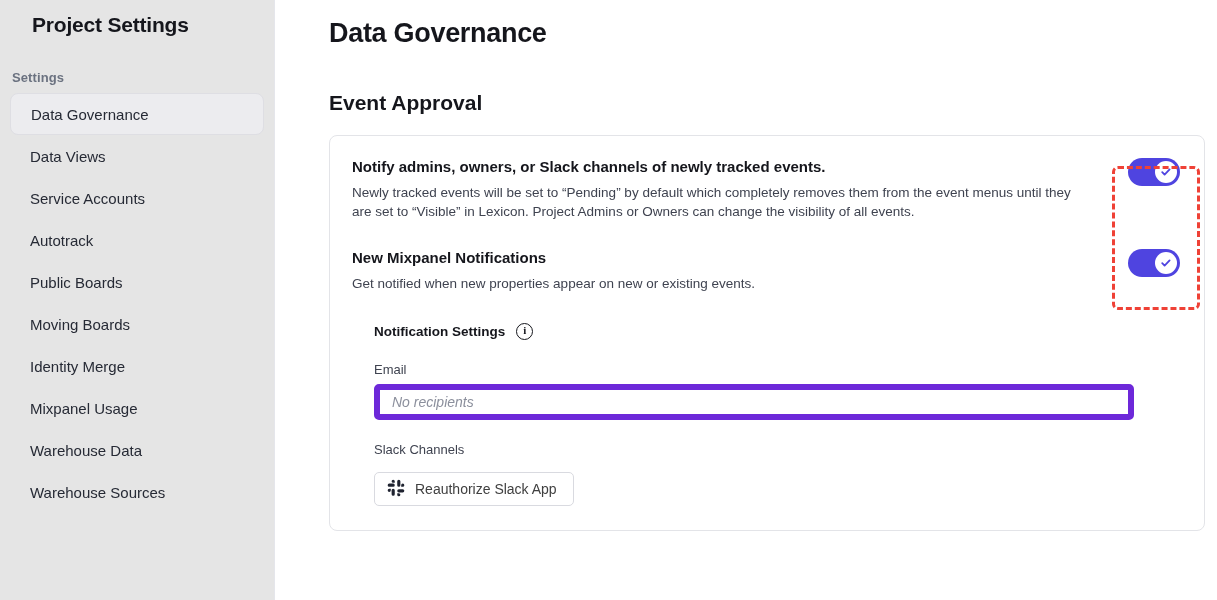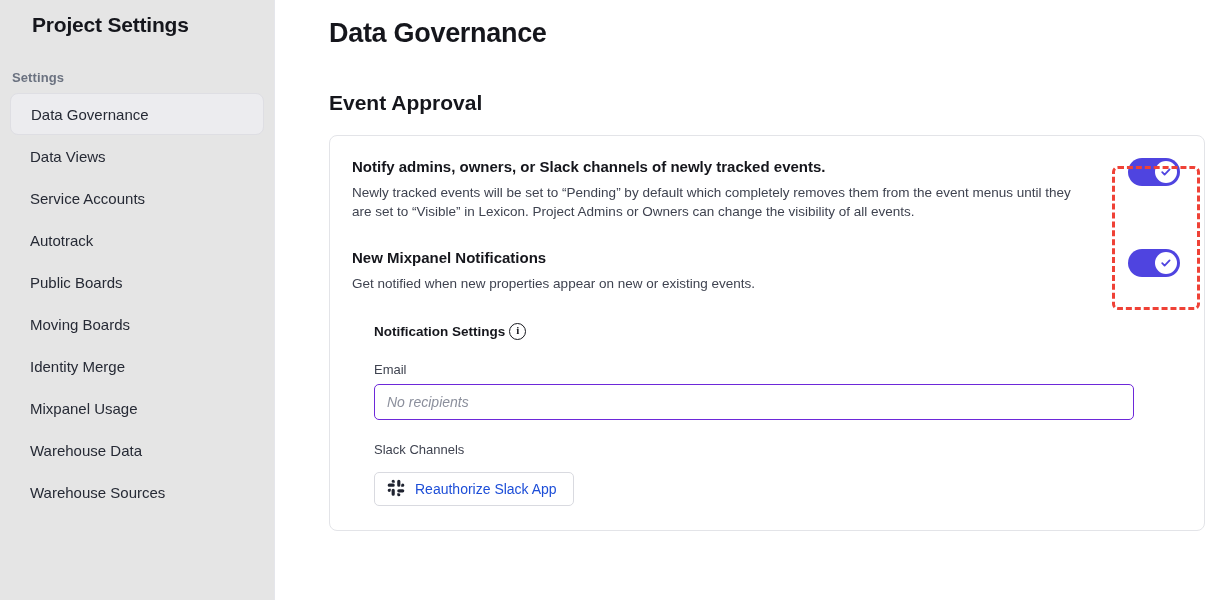--- a/index.html
+++ b/index.html
@@ -141,21 +141,21 @@
     pointer-events: none;
   }
 
   
   .notif {
     margin: 30px 0 0 22px;
   }
   .notif-header {
     display: flex;
     align-items: center;
-    gap: 4px;
+    gap: 11px;
     font-size: 13.5px;
     font-weight: bold;
     color: #15161c;
   }
   .info-icon {
     width: 17px; height: 17px;
     border-radius: 50%;
     border: 1.6px solid #15161c;
     color: #15161c;
     font-size: 11px;
@@ -167,21 +167,21 @@
     cursor: pointer;
   }
   .field-label {
     font-size: 13px;
     color: #3f4350;
     margin: 22px 0 7px 0;
   }
   .text-input {
     width: 760px;
     height: 36px;
-    border: 1px solid #6d28d9;
+    border: 6px solid #6d28d9;
     border-radius: 5px;
     padding: 0 12px;
     font-size: 14px;
     font-family: "Liberation Sans", sans-serif;
     color: #2b2f3a;
     background: #fff;
     outline: none;
   }
   .text-input::placeholder {
     color: #8b8f9c;
@@ -191,21 +191,21 @@
     margin-top: 8px;
     height: 34px;
     display: inline-flex;
     align-items: center;
     gap: 10px;
     padding: 0 16px 0 12px;
     border: 1px solid #d9dae0;
     border-radius: 5px;
     background: #fff;
     font-size: 14px;
-    color: #1d4ed8;
+    color: #404040;
     cursor: pointer;
     font-family: "Liberation Sans", sans-serif;
   }
 </style>
 </head>
 <body>
 
 <div class="app">
 
   <aside class="sidebar">

